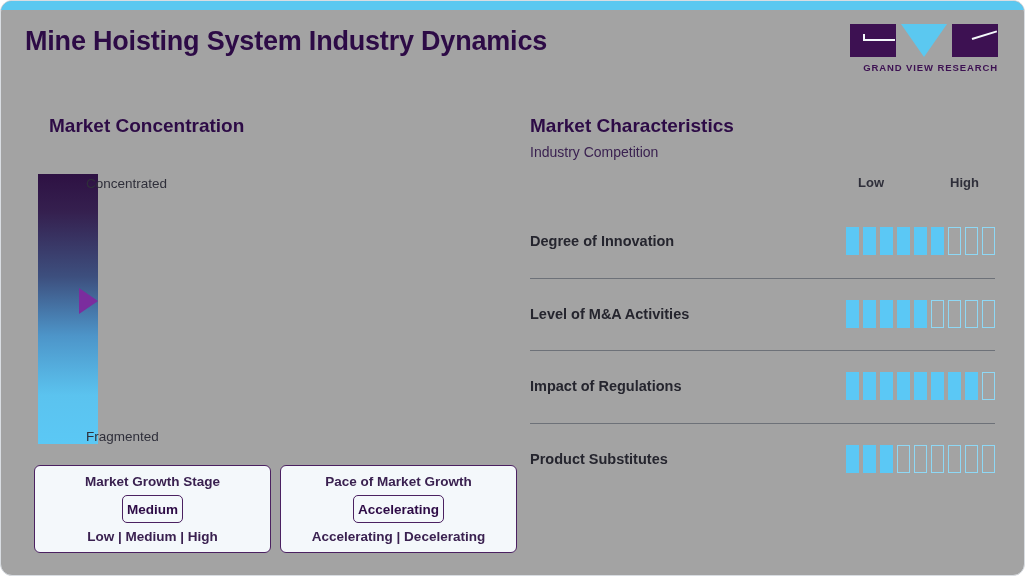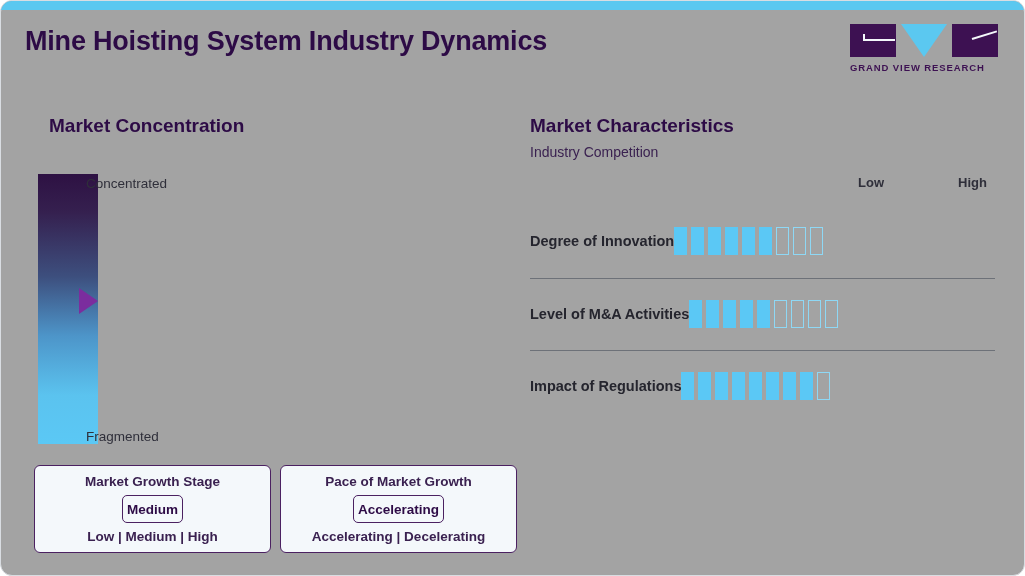--- a/index.html
+++ b/index.html
@@ -96,21 +96,21 @@
     border-left: 23px solid transparent;
     border-right: 23px solid transparent;
     border-top: 33px solid #5bc8f0;
   }
   .logo-text {
     margin-top: 5px;
     font-size: 9.5px;
     font-weight: bold;
     color: #3d1152;
     letter-spacing: 0.9px;
-    text-align: left;
+    text-align: right;
     white-space: nowrap;
   }
 
   
   .left-col {
     position: absolute;
     left: 0; top: 100px;
     width: 512px;
   }
   .section-title {
@@ -245,38 +245,38 @@
   }
   .scale-head .low {
     position: absolute;
     left: 328px;
     font-size: 13px;
     font-weight: bold;
     color: #2f2f3a;
   }
   .scale-head .high {
     position: absolute;
-    right: 8px;
+    right: 16px;
     font-size: 13px;
     font-weight: bold;
     color: #2f2f3a;
   }
 
   .char-rows {
     position: absolute;
     left: 17px;
     right: 31px;
     top: 104px;
   }
   .char-row {
     position: relative;
     height: 72.5px;
     display: flex;
     align-items: center;
-    justify-content: flex-start;
+    justify-content: space-between;
   }
   .char-row + .char-row::before {
     content: "";
     position: absolute;
     left: 0; right: 0; top: 0;
     height: 1.3px;
     background: #6d7178;
   }
   .char-label {
     font-size: 14.5px;
@@ -402,16 +402,30 @@
             <span class="pip filled"></span>
             <span class="pip filled"></span>
             <span class="pip filled"></span>
             <span class="pip filled"></span>
             <span class="pip filled"></span>
             <span class="pip filled"></span>
             <span class="pip filled"></span>
             <span class="pip"></span>
           </div>
         </div>
+        <div class="char-row">
+          <div class="char-label">Product Substitutes</div>
+          <div class="pips">
+            <span class="pip filled"></span>
+            <span class="pip filled"></span>
+            <span class="pip filled"></span>
+            <span class="pip"></span>
+            <span class="pip"></span>
+            <span class="pip"></span>
+            <span class="pip"></span>
+            <span class="pip"></span>
+            <span class="pip"></span>
+          </div>
+        </div>
       </div>
   </div>
 
 </div>
 
 </body></html>

